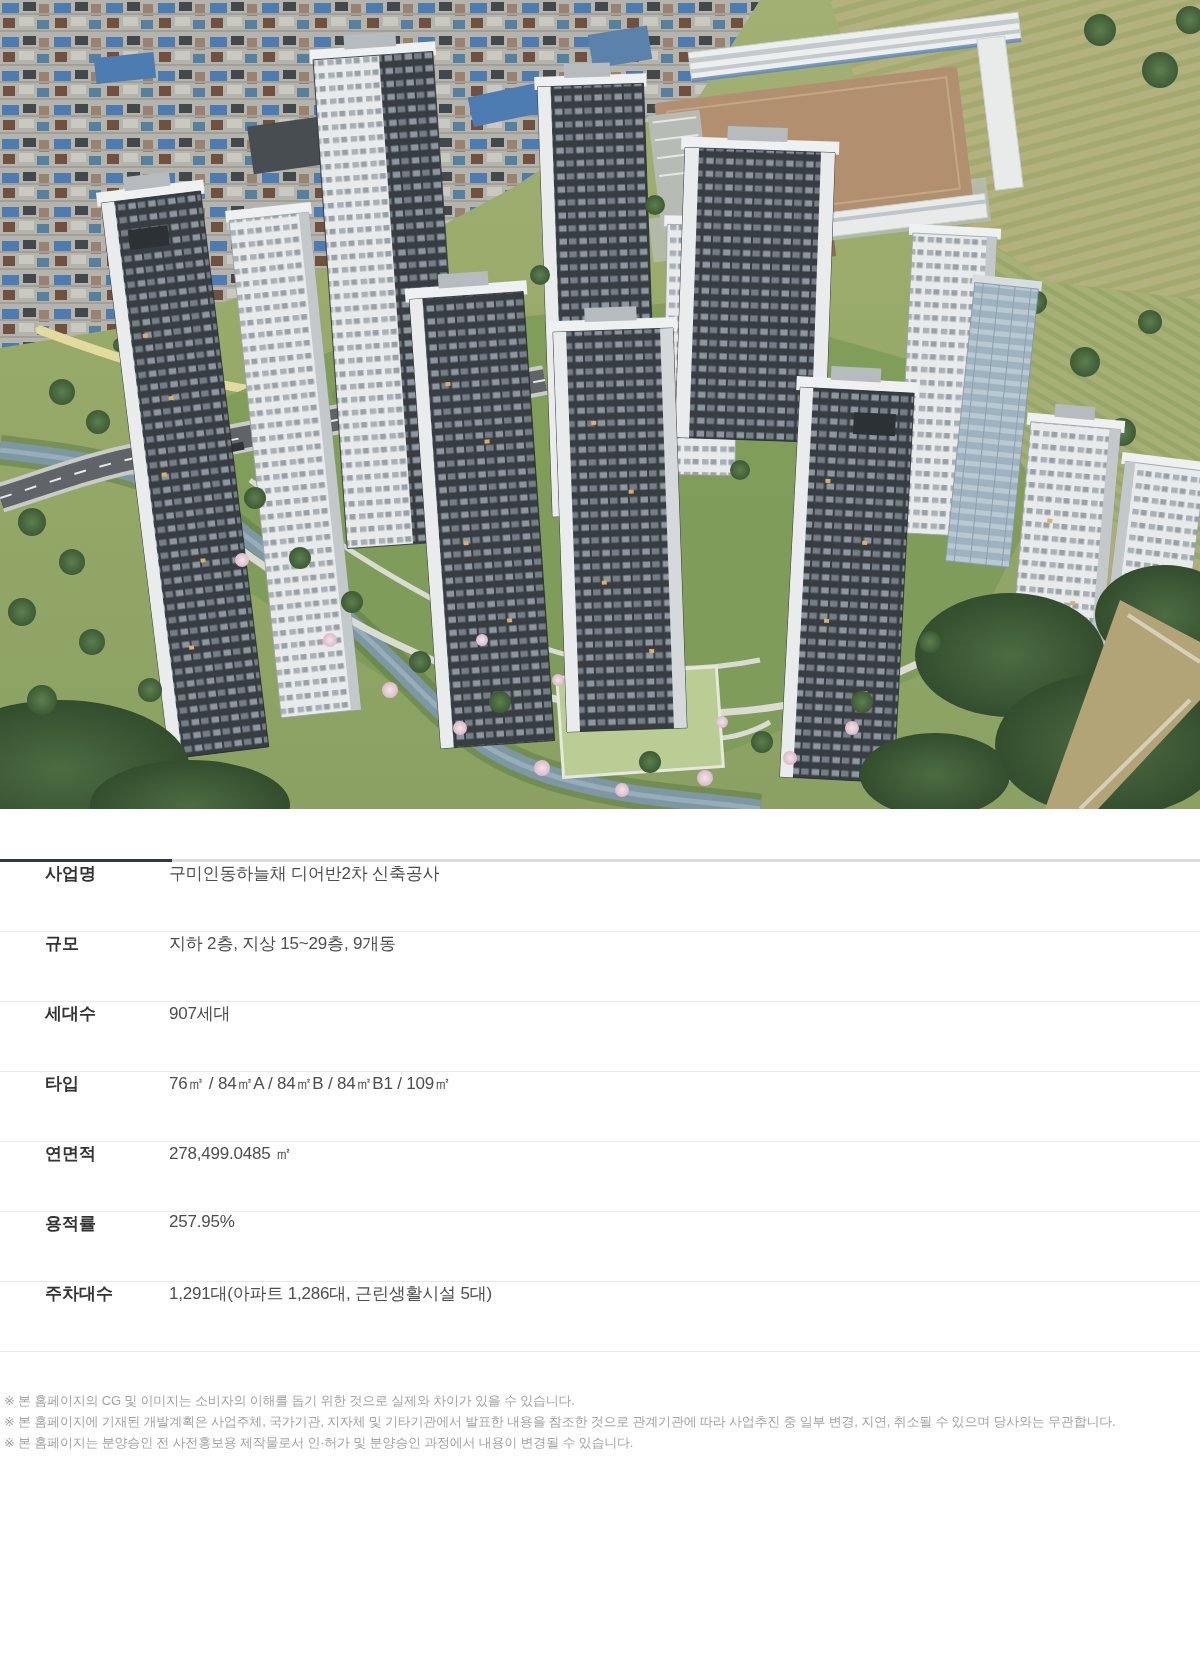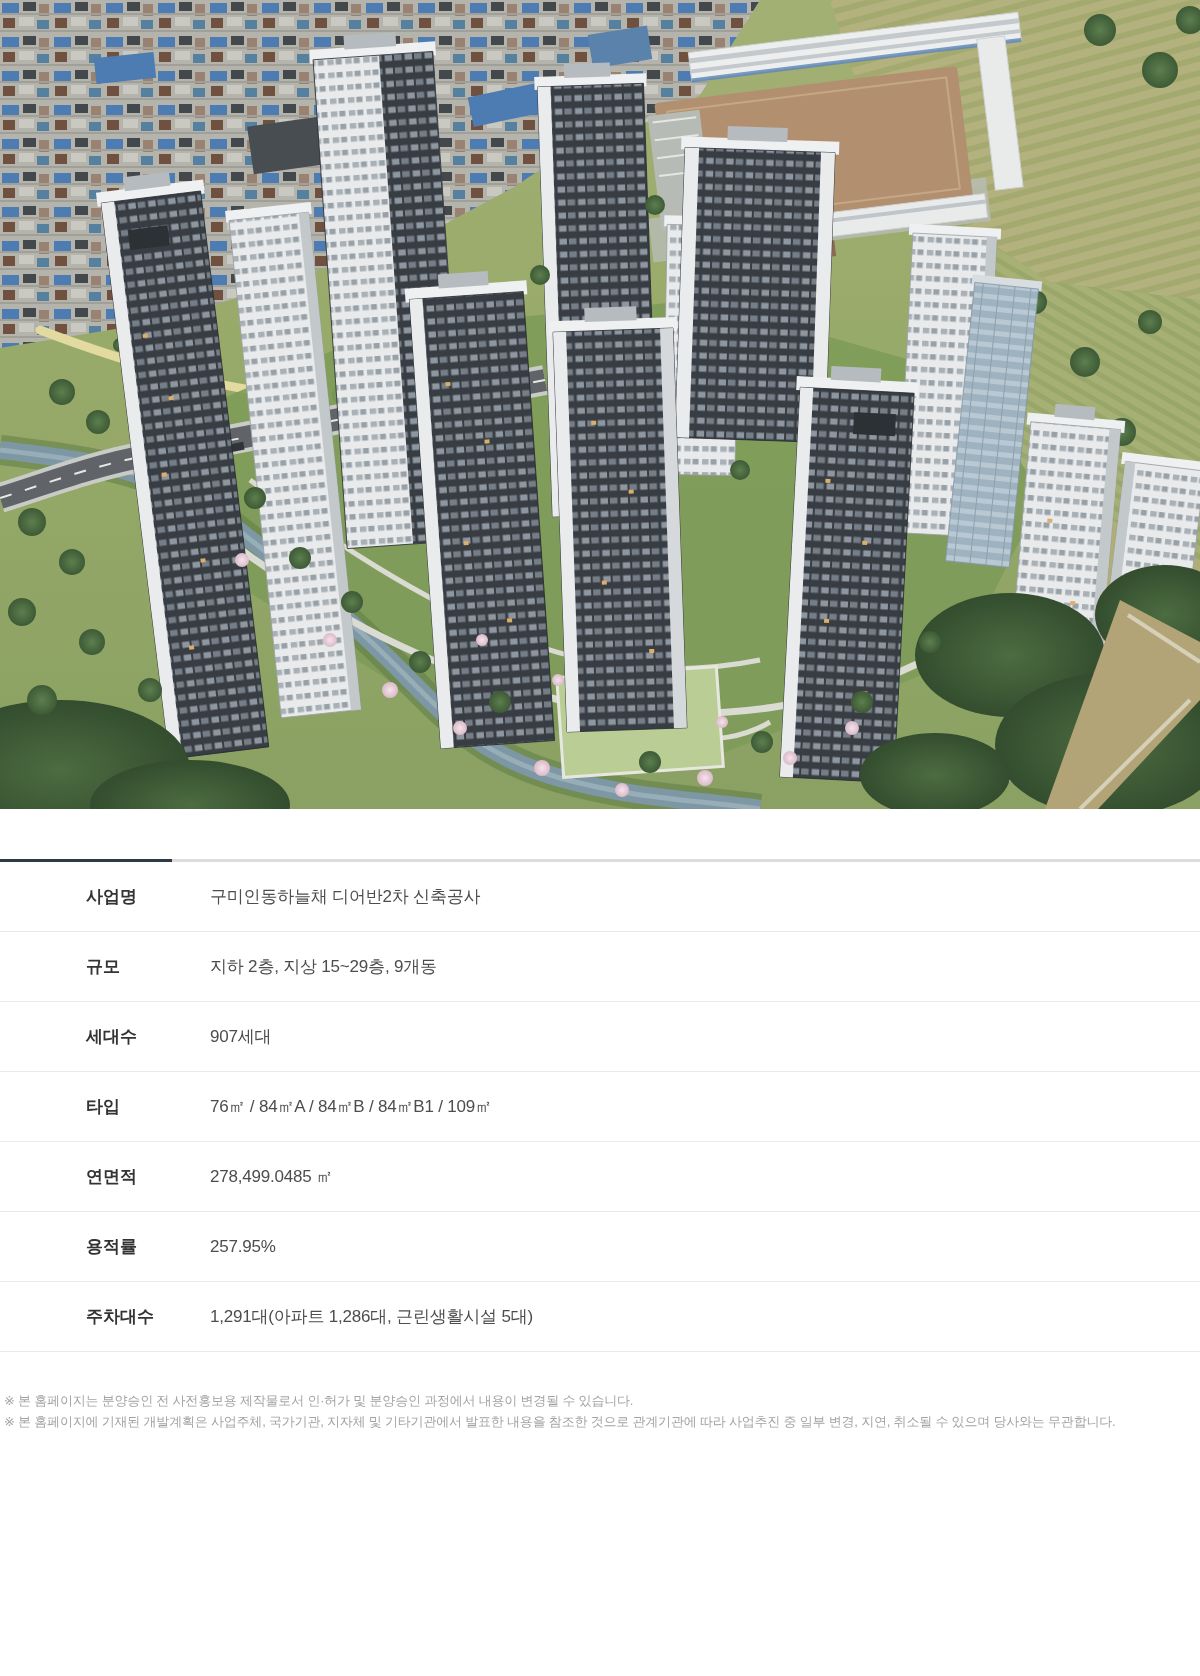--- a/index.html
+++ b/index.html
@@ -7,21 +7,21 @@
     width:1200px;height:1676px;overflow:hidden;
     font-family:"Liberation Sans","DejaVu Sans",sans-serif;
     -webkit-font-smoothing:antialiased;
   }
   .hero{margin:0;width:1200px;height:809px;overflow:hidden;}
   .hero svg{display:block;}
   .info{padding-top:50px;}
   .rule{position:relative;height:3px;background:#dcdcdc;}
   .rule-accent{position:absolute;left:0;top:0;width:172px;height:3px;background:#2d3a47;}
   dl.table{margin:0;}
-  .row{display:flex;align-items:center;height:70px;box-sizing:border-box;border-bottom:1px solid #e9e9e9;padding-left:41px;}
+  .row{display:flex;align-items:flex-start;height:70px;box-sizing:border-box;border-bottom:1px solid #e9e9e9;}
   .row dt{
     width:78px;margin:0 0 0 45px;flex:none;
     font-size:17px;font-weight:bold;color:#333333;
     text-align:justify;text-align-last:justify;letter-spacing:0;
   }
   .row dd{
     margin:0 0 0 46px;font-size:17px;font-weight:400;color:#4d4d4d;letter-spacing:-0.2px;
   }
   .notes{margin:38px 18px 0 4px;}
   .notes p{margin:0;font-size:13px;line-height:21px;color:#a3a3a3;letter-spacing:-0.2px;}
@@ -337,16 +337,17 @@
       <dt>용적률</dt>
       <dd>257.95%</dd>
     </div>
     <div class="row">
       <dt>주차대수</dt>
       <dd>1,291대(아파트 1,286대, 근린생활시설 5대)</dd>
     </div>
   </dl>
 
   <div class="notes">
+    <p>※ 본 홈페이지의 CG 및 이미지는 소비자의 이해를 돕기 위한 것으로 실제와 차이가 있을 수 있습니다.</p>
+    <p>※ 본 홈페이지에 기재된 개발계획은 사업주체, 국가기관, 지자체 및 기타기관에서 발표한 내용을 참조한 것으로 관계기관에 따라 사업추진 중 일부 변경, 지연, 취소될 수 있으며 당사와는 무관합니다.</p>
     <p>※ 본 홈페이지는 분양승인 전 사전홍보용 제작물로서 인·허가 및 분양승인 과정에서 내용이 변경될 수 있습니다.</p>
-    <p>※ 본 홈페이지에 기재된 개발계획은 사업주체, 국가기관, 지자체 및 기타기관에서 발표한 내용을 참조한 것으로 관계기관에 따라 사업추진 중 일부 변경, 지연, 취소될 수 있으며 당사와는 무관합니다.</p>
   </div>
 </section>
 
 </body></html>

